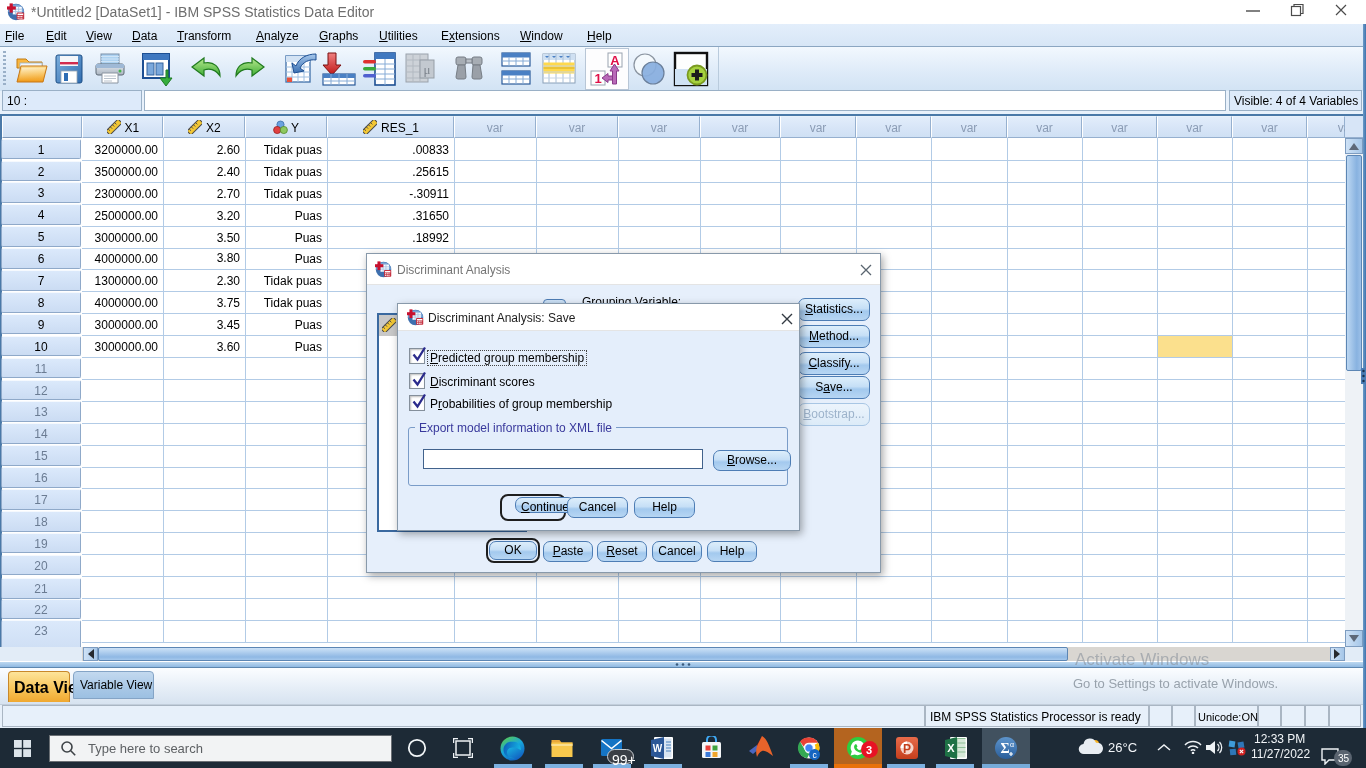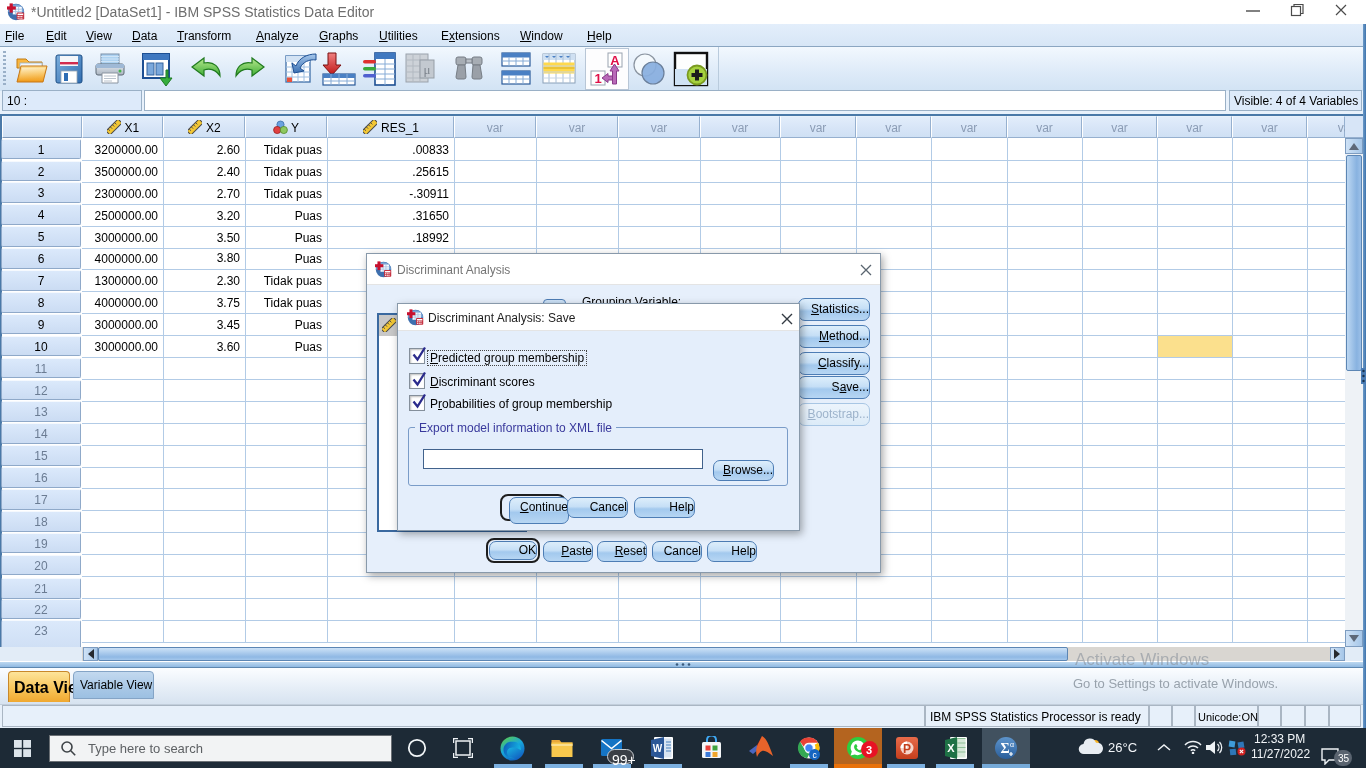--- a/index.html
+++ b/index.html
@@ -1,18 +1,18 @@
 <!DOCTYPE html>
 <html><head><meta charset="utf-8"><style>
 *{margin:0;padding:0;box-sizing:border-box}
 html,body{width:1366px;height:768px;overflow:hidden}
 body{font-family:"Liberation Sans",sans-serif;position:relative;background:#fff;font-size:12px}
 .ab{position:absolute}
 .tx{position:absolute;white-space:nowrap;line-height:1}
-.btn{position:absolute;border:1px solid #4d7db5;border-radius:7px;background:linear-gradient(180deg,#ddeefb 0%,#c6dff6 45%,#a3c9ee 58%,#b7d6f3 100%);font-size:12px;text-align:right;color:#000;line-height:19px}
+.btn{position:absolute;border:1px solid #4d7db5;border-radius:7px;background:linear-gradient(180deg,#ddeefb 0%,#c6dff6 45%,#a3c9ee 58%,#b7d6f3 100%);font-size:12px;text-align:center;color:#000;line-height:19px}
 .btn u,.tx u{text-underline-offset:1px}
 .hcell{position:absolute;background:linear-gradient(180deg,#e2edfb 0%,#d7e5f7 55%,#cfe0f4 100%);border:1px solid #96b0cf;border-left:1px solid #fff;border-top:1px solid #e8f1fb;font-size:12px;color:#000}
 .rowh{position:absolute;background:linear-gradient(180deg,#dbe9fb 0%,#cbdcf3 100%);border:1px solid #8fa9c9;border-top:1px solid #f5f9fe;border-radius:2px;font-size:12px;text-align:center}
 .vline{position:absolute;width:1px;background:#b2cbe6}
 .hline{position:absolute;height:1px;background:#b2cbe6}
 .num{position:absolute;text-align:right;font-size:12px;color:#000}
 .mi{position:absolute;top:29px;font-size:12px;color:#000}
 .dlg{position:absolute;background:#e6effb;border:1px solid #8899aa;box-shadow:2px 3px 8px rgba(0,0,0,0.35)}
 .dtitle{position:absolute;left:0;top:0;right:0;height:31px;background:#fff;border-bottom:1px solid #e4e4e4}
 .cbx{position:absolute;width:16px;height:16px;background:#fff;border:1px solid #848f9b;box-shadow:inset 1px 1px 2px rgba(0,0,0,0.25)}
@@ -701,19 +701,19 @@
   <div class="tx" style="left:32px;top:72px;font-size:12px"><u>D</u>iscriminant scores</div>
   <div class="cbx" style="left:11px;top:91px"></div>
   <svg class="ab" style="left:13px;top:89px" width="16" height="17">
       <path d="M2.5 8.5l4 5 7.5-12" fill="none" stroke="#2b2b8c" stroke-width="2.3"></path>
     </svg>
   <div class="tx" style="left:32px;top:94px;font-size:12px">P<u>r</u>obabilities of group membership</div>
 
   <div class="ab" style="left:10px;top:123px;width:380px;height:59px;border:1px solid #7a9cc8;border-radius:3px"></div>
   <div class="tx" style="left:17px;top:118px;background:#e4eefb;padding:0 4px;color:#39399c;font-size:12px">Export model information to XML file</div>
   <div class="ab" style="left:25px;top:145px;width:280px;height:20px;background:#fff;border:1px solid #41628c"></div>
-  <div class="btn" style="left:315px;top:156px;width:61px;height:21px"><u>B</u>rowse...</div>
+  <div class="btn" style="left:315px;top:146px;width:78px;height:21px"><u>B</u>rowse...</div>
 
   <div class="ab" style="left:102px;top:190px;width:66px;height:27px;border:2px solid #1e1e1e;border-radius:8px"></div>
-  <div class="btn" style="left:111px;top:193px;width:60px;height:27px"><u>C</u>ontinue</div>
+  <div class="btn" style="left:117px;top:193px;width:60px;height:16px"><u>C</u>ontinue</div>
   <div class="btn" style="left:169px;top:193px;width:61px;height:21px">Cancel</div>
   <div class="btn" style="left:236px;top:193px;width:61px;height:21px">Help</div>
 </div>
 
 </body></html>

